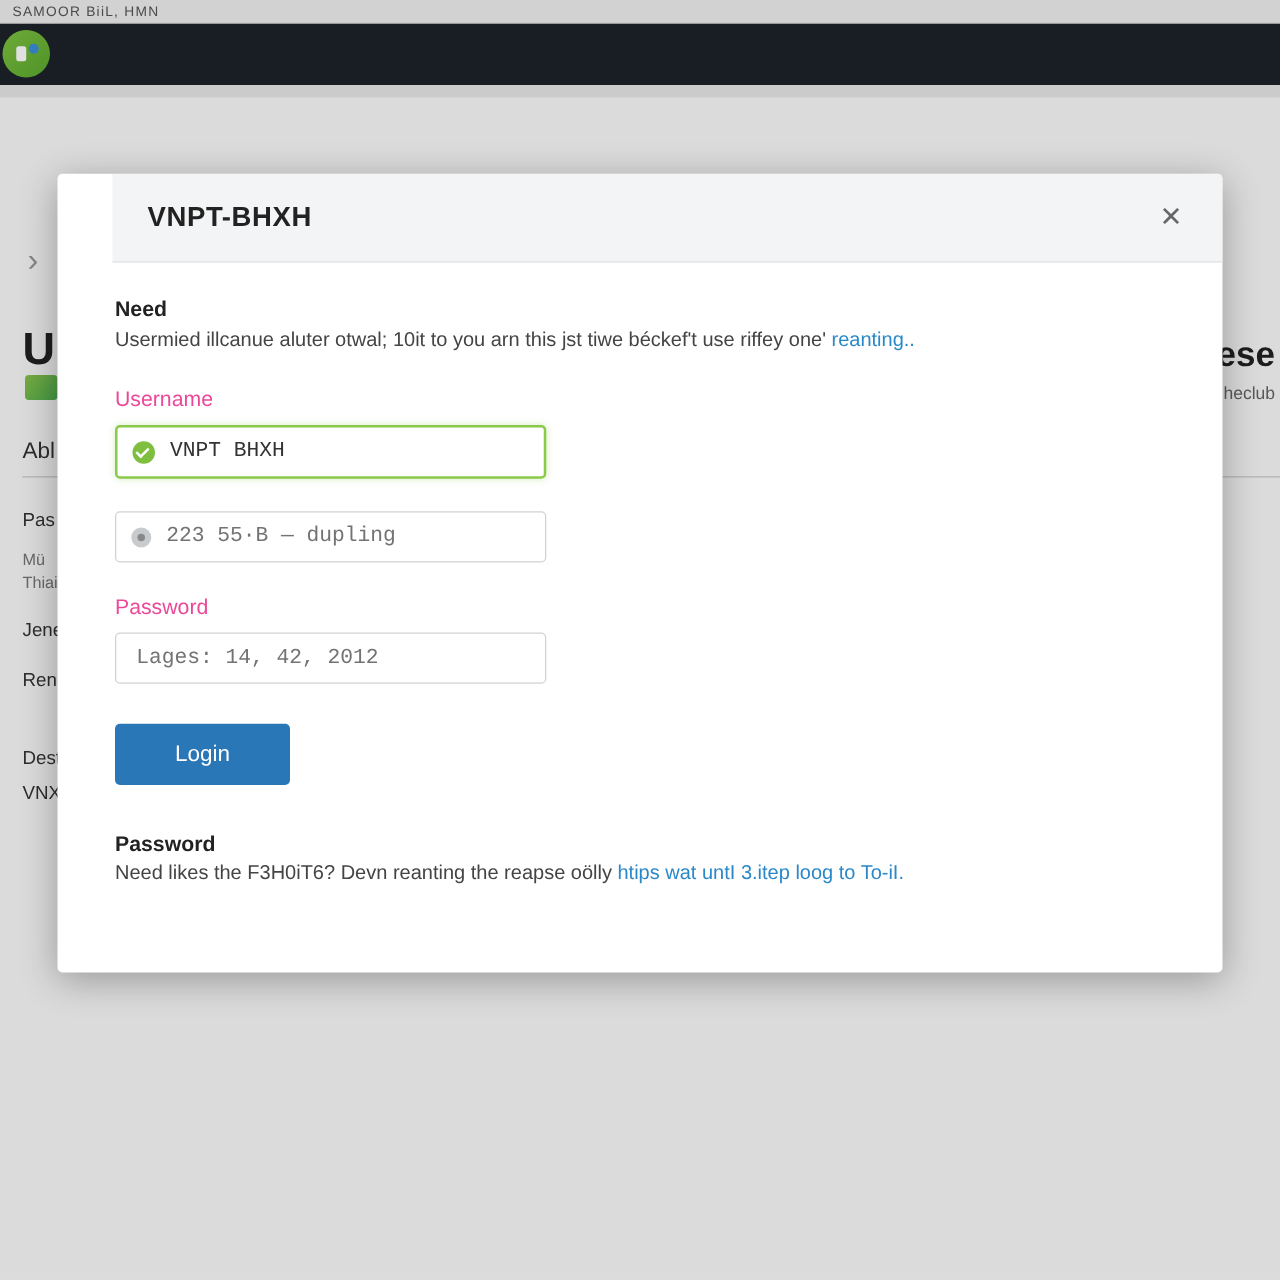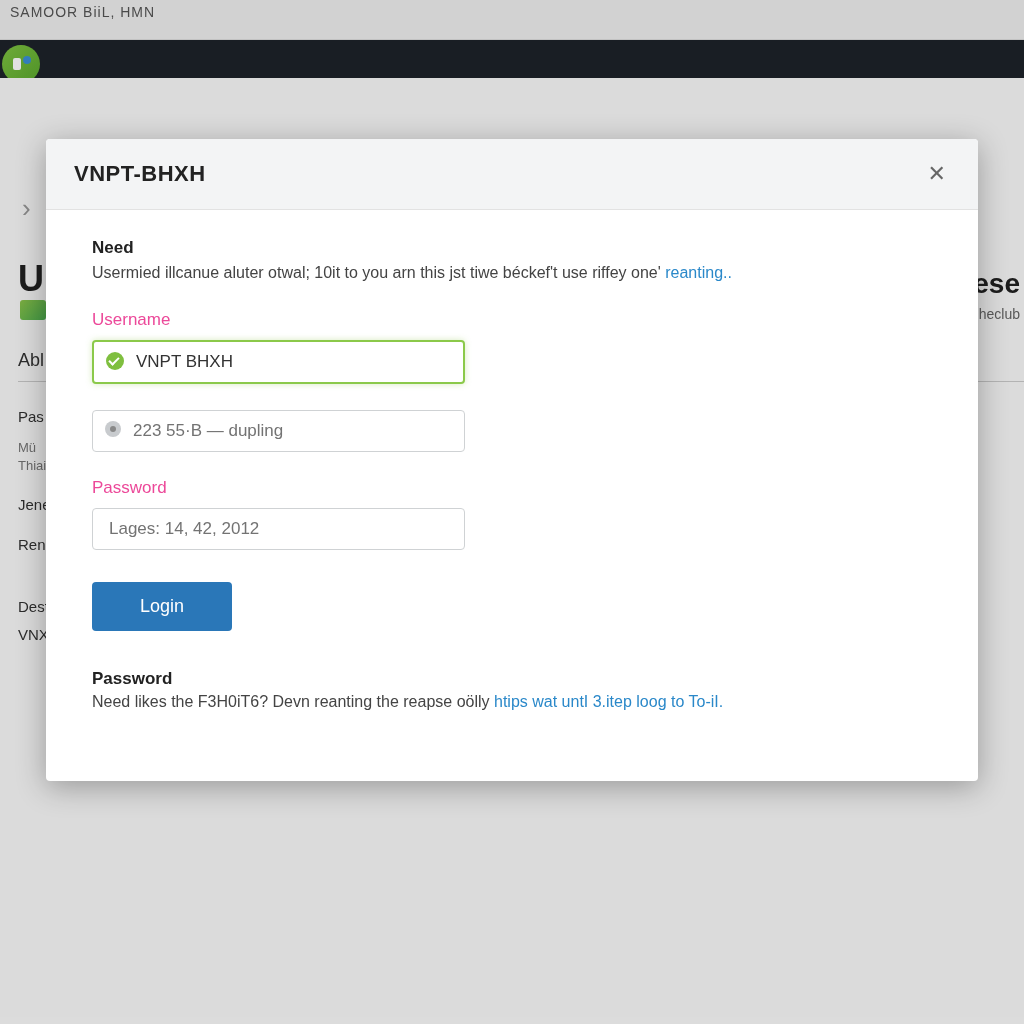--- a/index.html
+++ b/index.html
@@ -5,25 +5,25 @@
     * { margin: 0; padding: 0; box-sizing: border-box; }
     body {
       font-family: -apple-system, BlinkMacSystemFont, "Segoe UI", Arial, sans-serif;
       background: #e8e8e8;
       width: 1024px;
       height: 1024px;
       overflow: hidden;
       position: relative;
     }
     .window-titlebar {
-      height: 40px;
+      height: 19px;
       background: #f0f0f0;
       border-bottom: 1px solid #ddd;
       padding: 4px 10px;
-      font-size: 14px;
+      font-size: 11px;
       color: #555;
       letter-spacing: 1px;
     }
     .top-dark-bar {
       height: 49px;
       background: #1d2329;
       position: relative;
     }
     .logo-circle {
       position: absolute;
@@ -147,20 +147,21 @@
       box-shadow: 0 6px 30px rgba(0,0,0,0.3);
       overflow: hidden;
     }
     .modal-header {
       background: #f3f4f5;
       border-bottom: 1px solid #e2e2e2;
       padding: 18px 28px;
       display: flex;
       align-items: center;
       justify-content: space-between;
+      margin-left: 44px;
     }
     .modal-title {
       font-size: 22px;
       font-weight: 700;
       color: #222;
       letter-spacing: 0.5px;
     }
     .close-x {
       font-size: 22px;
       color: #666;
@@ -187,29 +188,31 @@
       color: #2a88c9;
       cursor: pointer;
     }
     .field-label {
       font-size: 17px;
       font-weight: 400;
       color: #ec4899;
       margin-bottom: 10px;
     }
     .input-wrap {
-      width: 373px;
+      width: 345px;
       border: 1px solid #cfd2d4;
       border-radius: 4px;
       display: flex;
+      align-items: center;
       padding: 10px 12px;
       margin-bottom: 26px;
       font-size: 17px;
       color: #555;
       background: #fff;
+      font-family: Liberation Mono, monospace;
     }
     .input-wrap.valid {
       border: 2px solid #8bc94a;
       box-shadow: 0 0 6px rgba(139,201,74,0.35);
     }
     .input-wrap.valid .field-value { color: #333; font-weight: 500; }
     .input-icon-check {
       width: 18px;
       height: 18px;
       border-radius: 50%;

